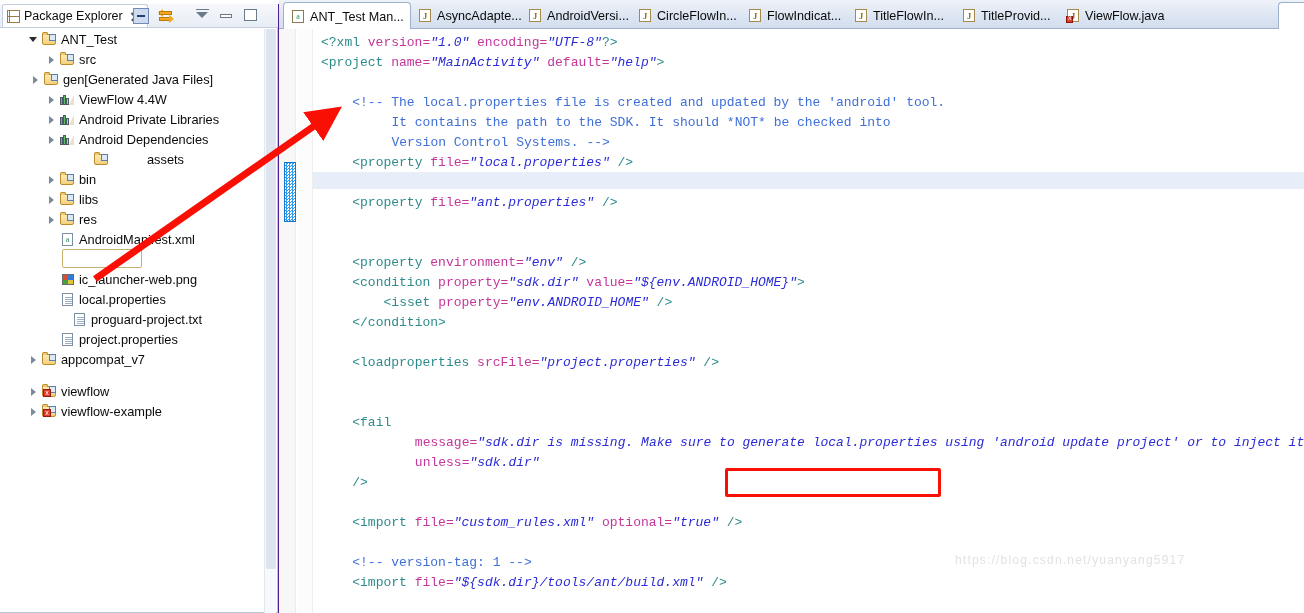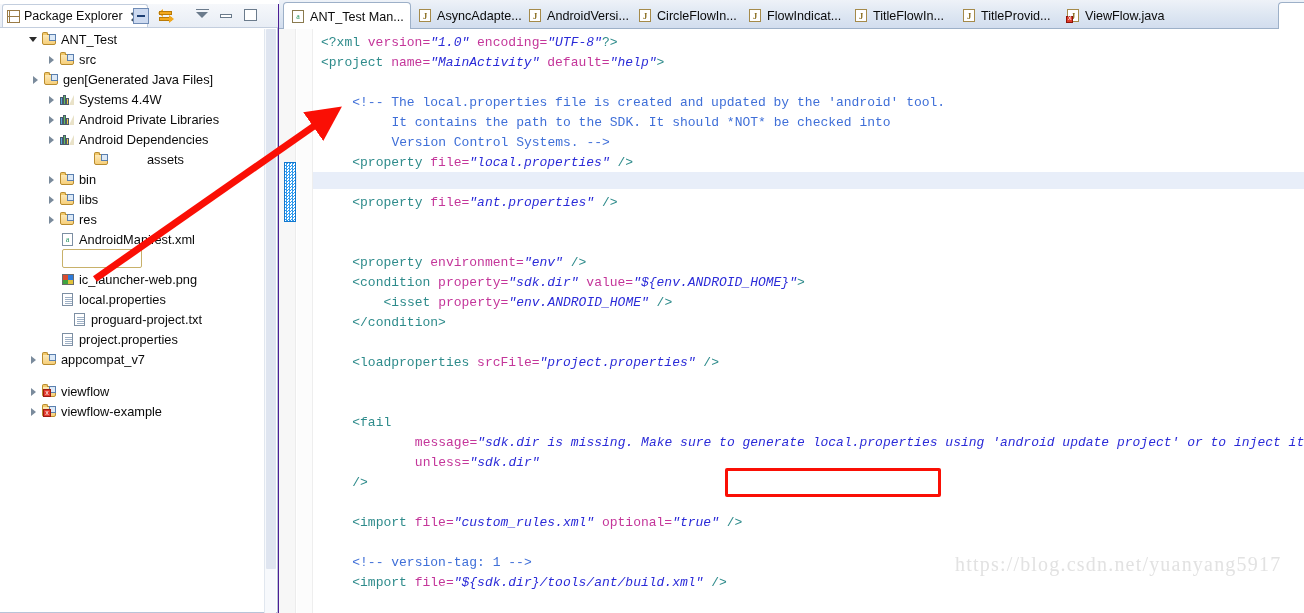--- a/index.html
+++ b/index.html
@@ -234,22 +234,22 @@
     position:absolute;right:0px;top:2px;width:26px;height:28px;
     background:#ffffff;border:1px solid #9db0c8;border-right:none;border-bottom:none;border-radius:4px 0 0 0;
     box-sizing:border-box;
   }
 
   
   #arrow{position:absolute;left:0;top:0;width:1304px;height:613px;pointer-events:none;}
 
   #watermark{
     position:absolute;left:955px;top:553px;
-    font-family:Liberation Serif, serif;
-    font-size:20px;color:#e2e2e2;letter-spacing:1.2px;white-space:nowrap;
+    font-family:Liberation Sans, sans-serif;
+    font-size:12px;color:#e2e2e2;letter-spacing:1.2px;white-space:nowrap;
   }
   #topstrip{position:absolute;left:0;top:0;width:279px;height:4px;background:#ffffff;}
 </style>
 </head>
 <body>
 
 <div id="root">
 
   <div id="topstrip"></div>
 
@@ -308,21 +308,21 @@
         <div class="trow" style="padding-left: 30px;">
           <span class="twist closed"></span>
           <span class="ticon">
             <span class="f-lib">
               <i></i>
               <i></i>
               <i></i>
               <span class="lw"></span>
             </span>
           </span>
-          <span class="tlabel">Systems 4.4W</span>
+          <span class="tlabel">ViewFlow 4.4W</span>
         </div>
         <div class="trow" style="padding-left: 30px;">
           <span class="twist closed"></span>
           <span class="ticon">
             <span class="f-lib">
               <i></i>
               <i></i>
               <i></i>
               <span class="lw"></span>
             </span>

